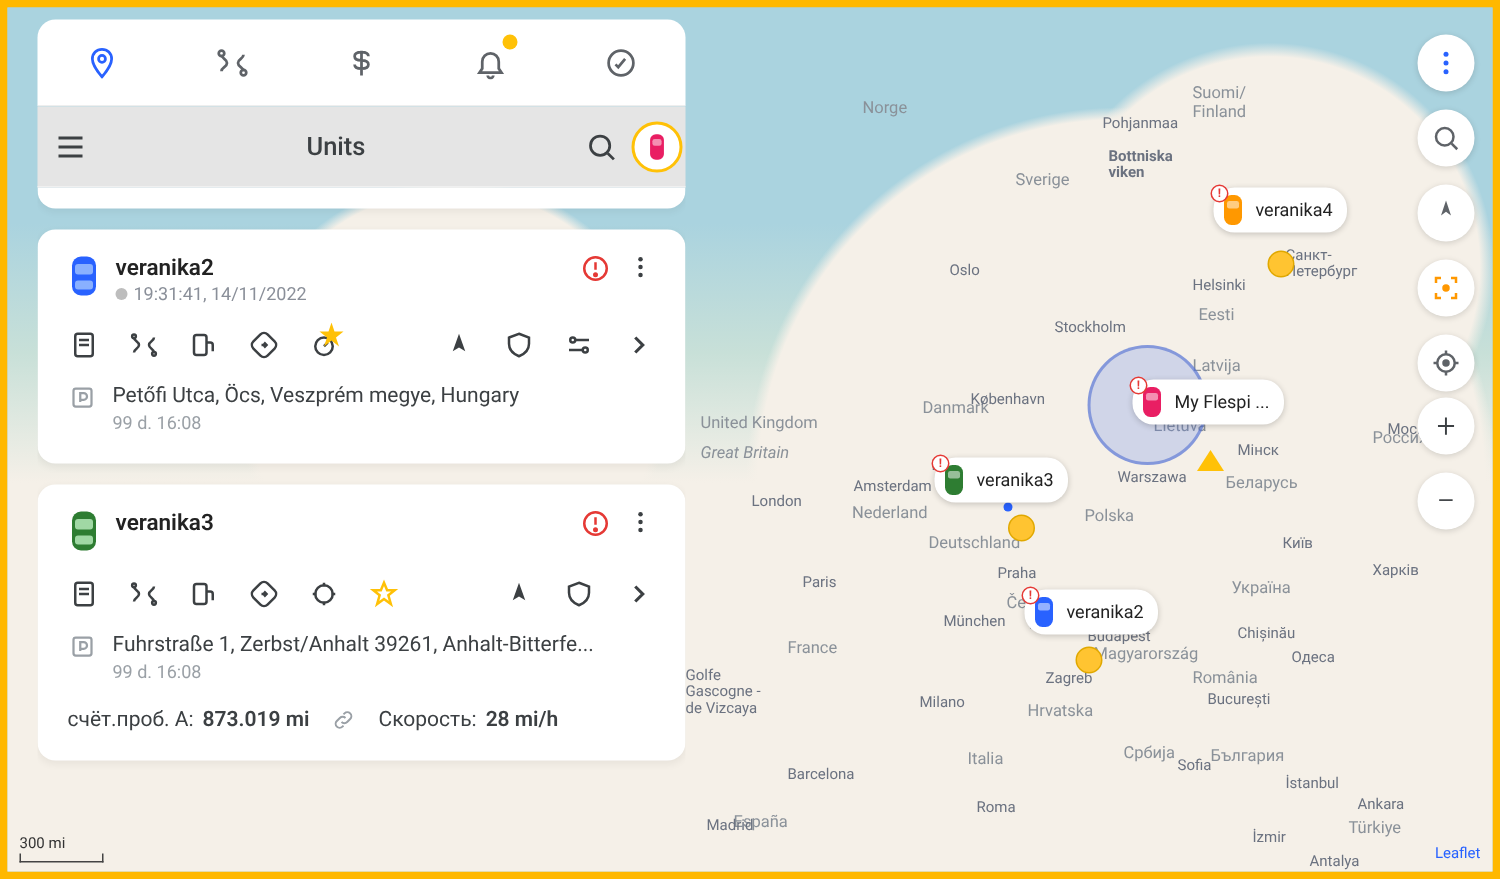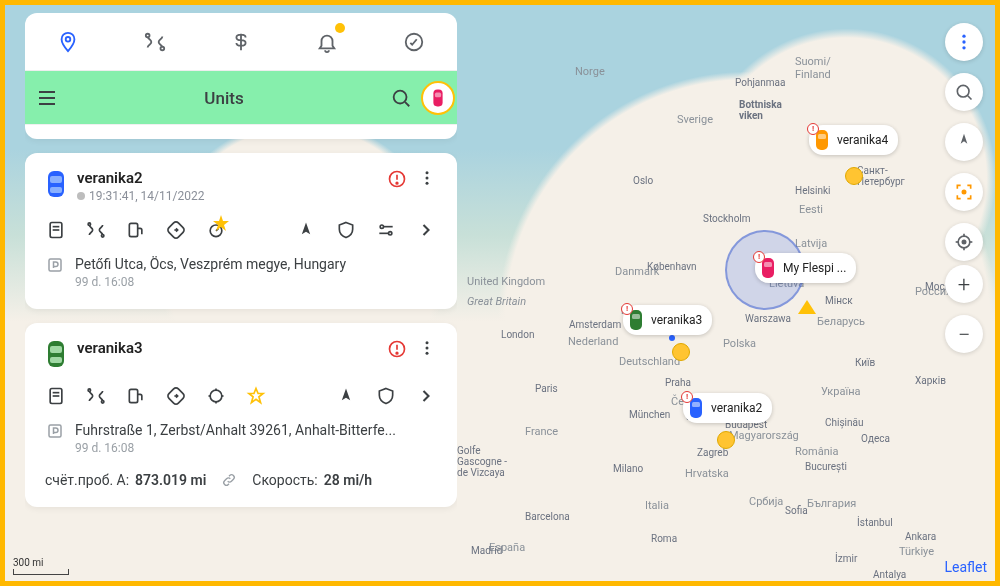--- a/index.html
+++ b/index.html
@@ -75,21 +75,21 @@
   background: #fff; border-radius: 12px 12px 0 0; height: 58px;
   display: flex; align-items: center; justify-content: space-around;
   border-bottom: 1px solid #eee; position: relative;
 }
 .tab { position: relative; width: 44px; height: 100%; display:flex; align-items:center; justify-content:center; cursor:pointer; color:#5f6368;}
 .tab.active { color:#2962ff; }
 .tab svg { width:22px; height:22px; }
 .tab .dot { position:absolute; top:10px; right:4px; width:10px; height:10px; border-radius:50%; background:#ffc107;}
 
 .header {
-  background:#86efac; height:54px; display:flex; align-items:center; padding:0 2px;
+  background:#e5e5e5; height:54px; display:flex; align-items:center; padding:0 2px;
   border-bottom:1px solid #f0f0f0;
   justify-content:center;
 }
 .menu-btn { width:40px; display:flex; justify-content:center; cursor:pointer; color:#3c4043;}
 .menu-btn svg{width:24px;height:24px;}
 .header-title { flex:1; text-align:center; font-size:17px; color:#3c4043; font-weight:500;}
 .search-btn { width:40px; display:flex; justify-content:center; cursor:pointer; color:#3c4043;}
 .search-btn svg{width:22px;height:22px;}
 .avatar-btn {
   width:34px; height:34px; border-radius:50%; border:2px solid #ffc107;
@@ -131,21 +131,21 @@
 .loc-text{ font-size:14px; color:#3c4043; line-height:1.3;}
 .loc-text .ago{ font-size:12px; color:#9aa0a6; margin-top:2px;}
 
 .stat-row{ display:flex; align-items:center; margin-top:14px; font-size:14px; color:#3c4043; gap:6px;}
 .stat-row b{font-weight:600;}
 .link-icon{width:18px;height:18px;display:inline-flex;align-items:center;justify-content:center;color:#9aa0a6;margin:0 8px;}
 .link-icon svg{width:16px;height:16px;}
 
 .scale-bar{ position:absolute; left:8px; bottom:6px; font-size:10px; color:#333;}
 .scale-bar .bar{ width:56px; height:6px; border:1px solid #444; border-top:none; margin-top:1px;}
-.attrib{ position:absolute; right:8px; bottom:6px; font-size:14px; color:#2962ff;}
+.attrib{ position:absolute; right:8px; bottom:6px; font-size:10px; color:#2962ff;}
 
 .ellipsis{ text-overflow:ellipsis; overflow:hidden; white-space:nowrap; max-width:340px;}
 </style>
 </head>
 <body>
 <div class="frame">
 
 <div class="map">
   <div id="country-layer">
         <div class="country-label" style="left: 570px; top: 60px;">Norge</div>

